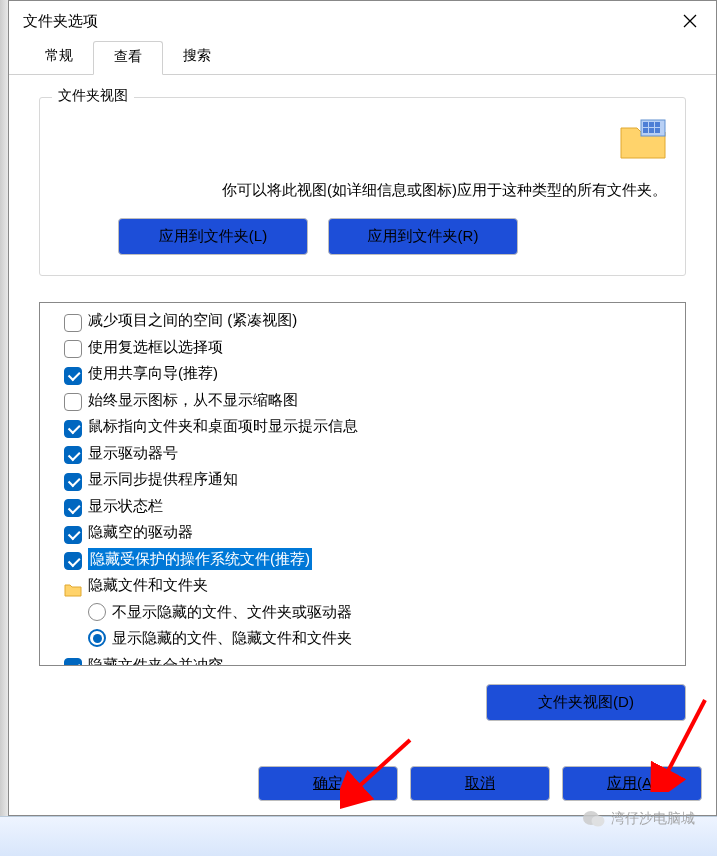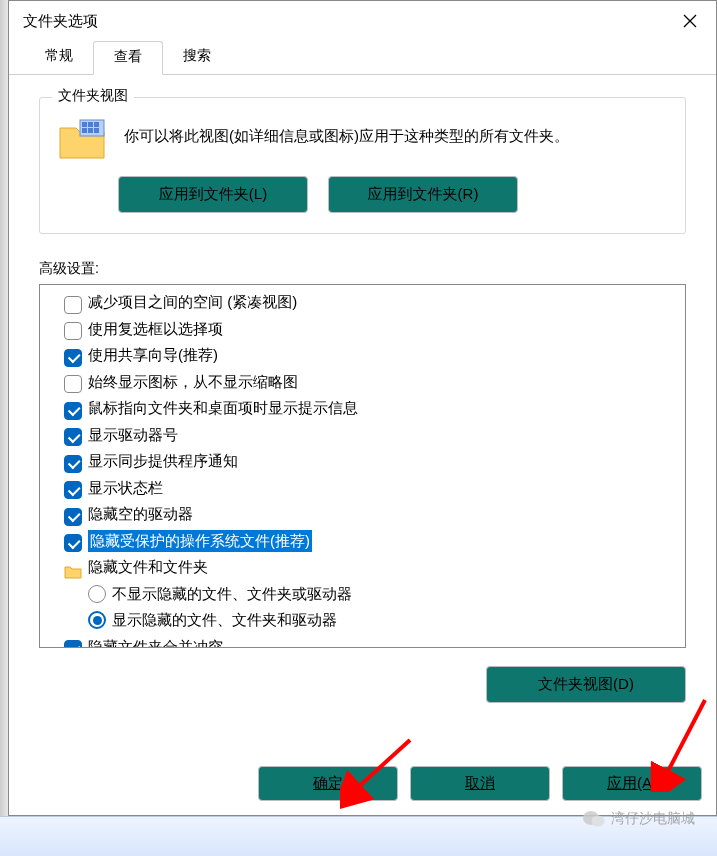--- a/index.html
+++ b/index.html
@@ -85,41 +85,42 @@
       position: absolute;
       top: -11px;
       left: 12px;
       background: #fff;
       padding: 0 6px;
       font-size: 14px;
     }
     .fv-row {
       display: flex;
       gap: 18px;
-      align-items: center;
+      align-items: flex-end;
+      flex-direction: column;
     }
     .folder-ico {
       width: 48px; height: 42px;
       margin-top: 6px;
       flex-shrink: 0;
     }
     .fv-text {
       font-size: 15px;
       line-height: 1.6;
       flex: 1;
     }
     .fv-buttons {
       display: flex;
       gap: 20px;
       margin-top: 16px;
       margin-left: 60px;
     }
     .btn {
       border: 1px solid #bdbdbd;
-      background: #0f766e;
+      background: #1d4ed8;
       border-radius: 4px;
       padding: 8px 14px;
       cursor: pointer;
       font-family: inherit;
       font-size: 15px;
       min-width: 190px;
       text-align: center;
     }
     .adv-label {
       margin-bottom: 6px;
@@ -272,21 +273,20 @@
             <rect x="36" y="10" width="5" height="5" fill="#4d7ed6"></rect>
         </svg>
         <div class="fv-text">你可以将此视图(如详细信息或图标)应用于这种类型的所有文件夹。</div>
       </div>
       <div class="fv-buttons">
         <button class="btn">应用到文件夹(L)</button>
         <button class="btn">应用到文件夹(R)</button>
       </div>
     </div>
 
-    <div class="adv-label">高级设置:</div>
 
     <div class="listbox" id="adv-list">
         <div class="li-row indent-1">
           <span class="chk"></span>
           <span>减少项目之间的空间 (紧凑视图)</span>
         </div>
         <div class="li-row indent-1">
           <span class="chk"></span>
           <span>使用复选框以选择项</span>
         </div>
@@ -327,21 +327,21 @@
             <path d="M1 4 L1 15 L17 15 L17 6 L8 6 L6 4 Z" fill="#ffd36b" stroke="#e0a830"></path>
           </svg>
           <span>隐藏文件和文件夹</span>
         </div>
         <div class="li-row indent-2">
           <span class="radio"></span>
           <span>不显示隐藏的文件、文件夹或驱动器</span>
         </div>
         <div class="li-row indent-2">
           <span class="radio on"></span>
-          <span>显示隐藏的文件、文件夹和驱动器</span>
+          <span>显示隐藏的文件、隐藏文件和文件夹</span>
         </div>
         <div class="li-row indent-1">
           <span class="chk on"></span>
           <span>隐藏文件夹合并冲突</span>
         </div>
       </div>
 
     <div class="restore-row">
       <button class="btn" style="min-width:200px">文件夹视图(D)</button>
     </div>

